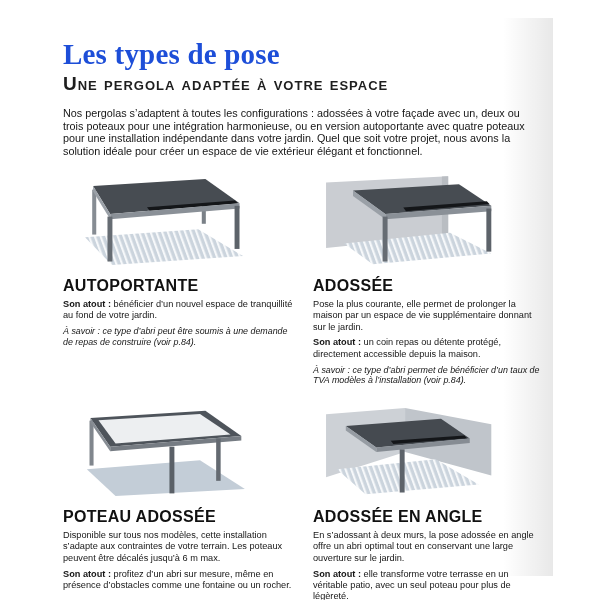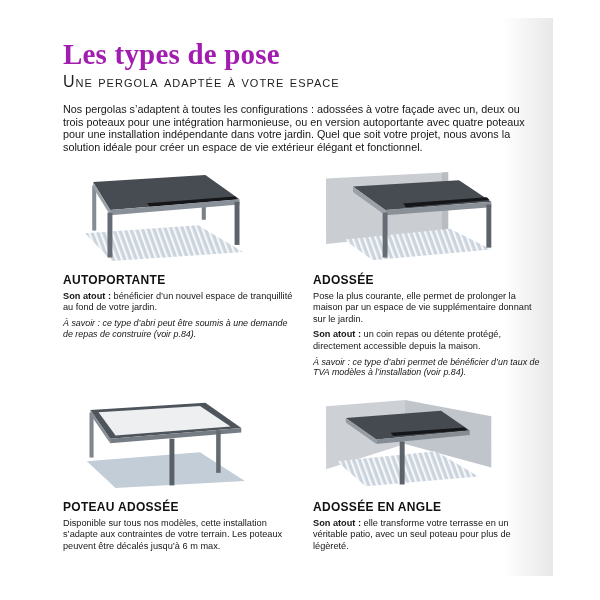--- a/index.html
+++ b/index.html
@@ -8,33 +8,33 @@
     font-family:"Liberation Sans","DejaVu Sans",sans-serif;color:#161616;overflow:hidden;
   }
   .edge-shade{
     position:absolute;left:503px;top:18px;width:50px;height:558px;
     background:linear-gradient(to right, rgba(0,0,0,0), rgba(0,0,0,0.09));
     pointer-events:none;
   }
   .content{position:absolute;left:63px;top:38px;width:478px;}
   h1.title{
     font-family:"Liberation Serif","DejaVu Serif",serif;
-    font-size:29px;font-weight:700;color:#a21caf;margin:0;line-height:1.12;letter-spacing:0.2px;
+    font-size:29px;font-weight:700;color:#1d4ed8;margin:0;line-height:1.12;letter-spacing:0.2px;
   }
   .subtitle{
-    font-variant:small-caps;font-size:16px;font-weight:400;letter-spacing:1px;
+    font-variant:small-caps;font-size:19px;font-weight:700;letter-spacing:1px;
     color:#1e1e1e;margin-top:3px;
   }
   .intro{font-size:10.8px;line-height:12.4px;margin:12px 0 0;width:478px;}
   .grid{
     display:grid;grid-template-columns:235px 227px;column-gap:15px;row-gap:10px;margin-top:8px;
   }
   .illus{height:104px;}
   .illus svg{display:block;margin-top:4px;width:212px;height:97px;}
-  h2.sec-heading{font-size:12px;font-weight:700;letter-spacing:0.3px;margin:4px 0 4px;color:#111;}
+  h2.sec-heading{font-size:16px;font-weight:700;letter-spacing:0.3px;margin:4px 0 4px;color:#111;}
   p.desc,p.atout{font-size:9.2px;line-height:11.3px;margin:0 0 4.5px;}
   p.atout strong{font-weight:700;}
   p.asavoir{font-size:8.9px;line-height:10.8px;font-style:italic;margin:0;}
 </style>
 </head>
 <body>
 
 <div class="page">
   <div class="edge-shade"></div>
 
@@ -116,20 +116,24 @@
             <polygon points="30,20 158,12 198,40 52,52" fill="#4e545b"></polygon>
             <polygon points="39,22.5 152,15.5 186,38.5 58,48.5" fill="#edeff1"></polygon>
             <polygon points="52,52 198,40 198,45 52,57" fill="#767c83"></polygon>
             <polygon points="30,20 52,52 52,57 30,25" fill="#878d94"></polygon>
             <rect x="118" y="52" width="5.5" height="52" fill="#5a6067"></rect>
             <rect x="170" y="43" width="5" height="47" fill="#646a71"></rect>
           </svg>
         </div>
         <h2 class="sec-heading">POTEAU ADOSSÉE</h2>
         <p class="desc">Disponible sur tous nos modèles, cette installation s’adapte aux contraintes de votre terrain. Les poteaux peuvent être décalés jusqu’à 6 m max.</p>
+        <p class="atout">
+          <strong>Son atout :</strong>
+          <span>profitez d’un abri sur mesure, même en présence d’obstacles comme une fontaine ou un rocher.</span>
+        </p>
       </section>
 
       <section>
         <div class="illus">
           <svg viewBox="0 0 235 108">
             <defs>
               <pattern id="st4" width="6" height="6" patternUnits="userSpaceOnUse" patternTransform="rotate(-20)">
                 <rect width="6" height="6" fill="#cbd4dd"></rect>
                 <rect width="2.4" height="6" fill="#f6f8fa"></rect>
               </pattern>
@@ -138,20 +142,21 @@
             <polygon points="102,9 198,27 198,84 102,58" fill="#c0c5cb"></polygon>
             <polygon points="26,77 136,66 184,94 58,105" fill="url(#st4)"></polygon>
             <polygon points="36,29 142,21 174,43 70,53" fill="#454a50"></polygon>
             <polygon points="86,45.5 168,39.5 171,42.5 89,49" fill="#141619"></polygon>
             <polygon points="70,53 174,43 174,48 70,58" fill="#868c93"></polygon>
             <polygon points="36,29 70,53 70,58 36,34" fill="#969ca3"></polygon>
             <rect x="96" y="55" width="5.5" height="48" fill="#5d636a"></rect>
           </svg>
         </div>
         <h2 class="sec-heading">ADOSSÉE EN ANGLE</h2>
+        <p class="desc">En s’adossant à deux murs, la pose adossée en angle offre un abri optimal tout en conservant une large ouverture sur le jardin.</p>
         <p class="atout">
           <strong>Son atout :</strong>
           <span>elle transforme votre terrasse en un véritable patio, avec un seul poteau pour plus de légèreté.</span>
         </p>
       </section>
 
     </div>
   </div>
 </div>
 

